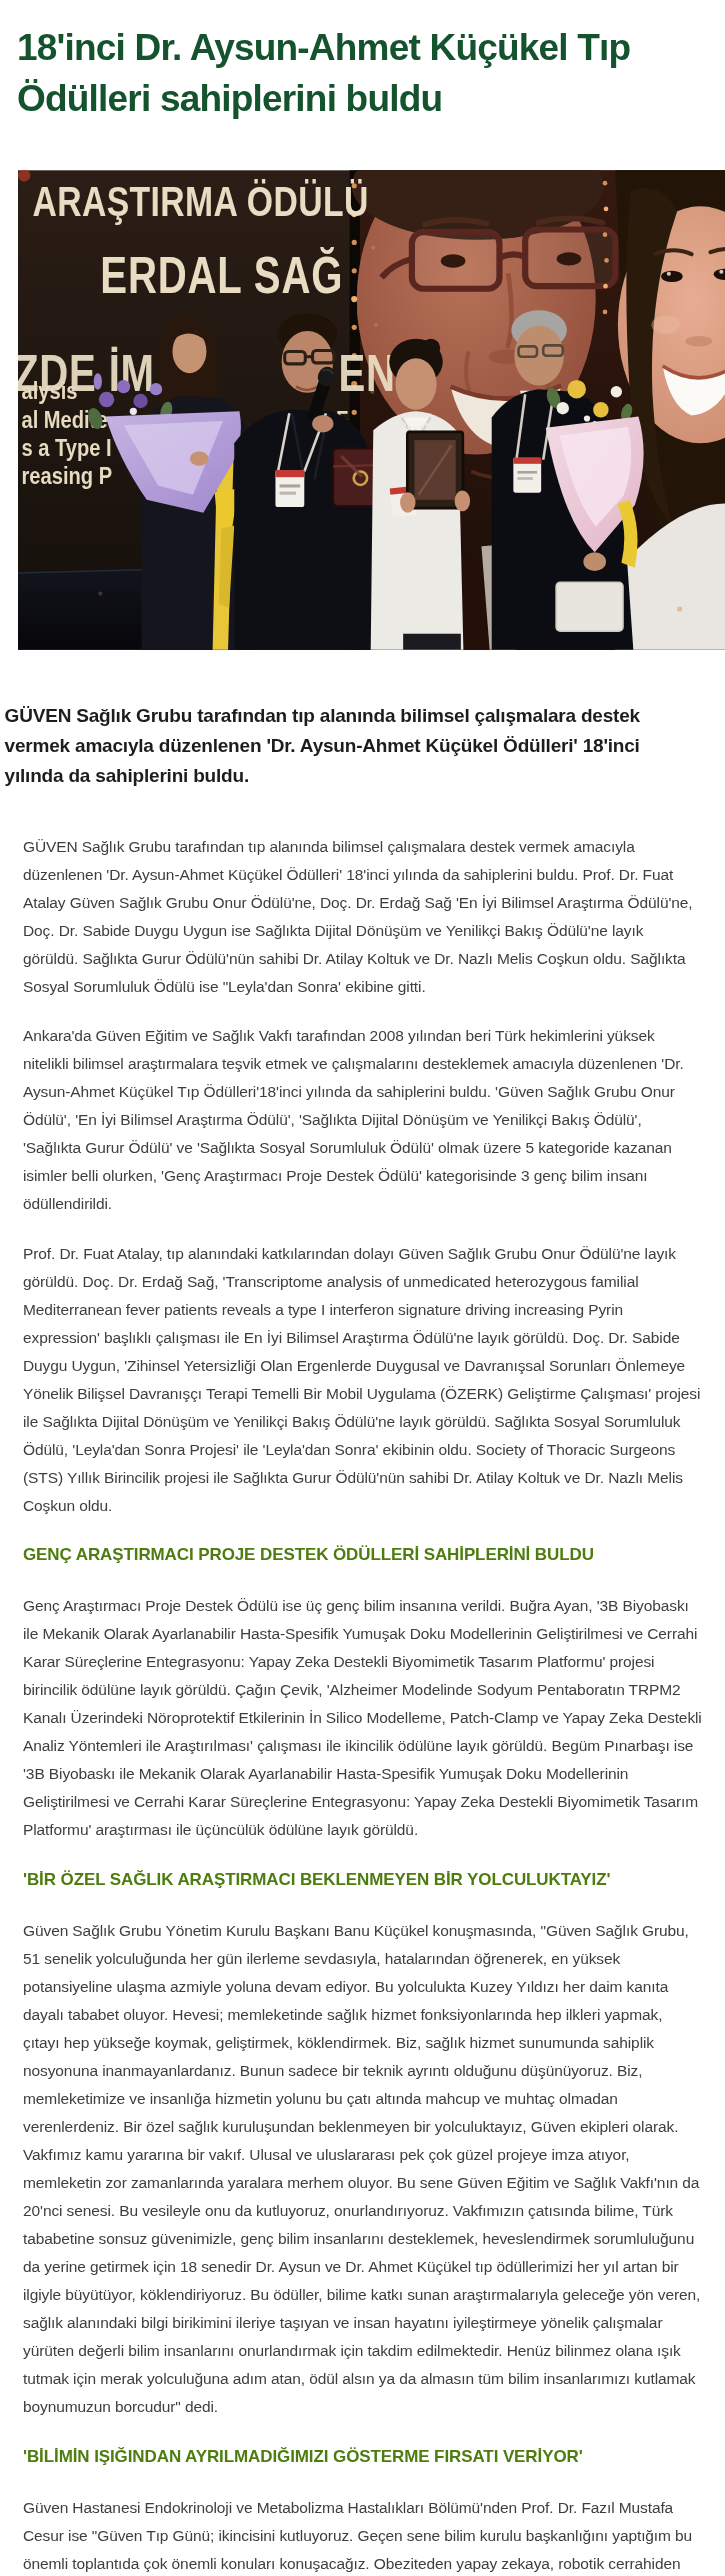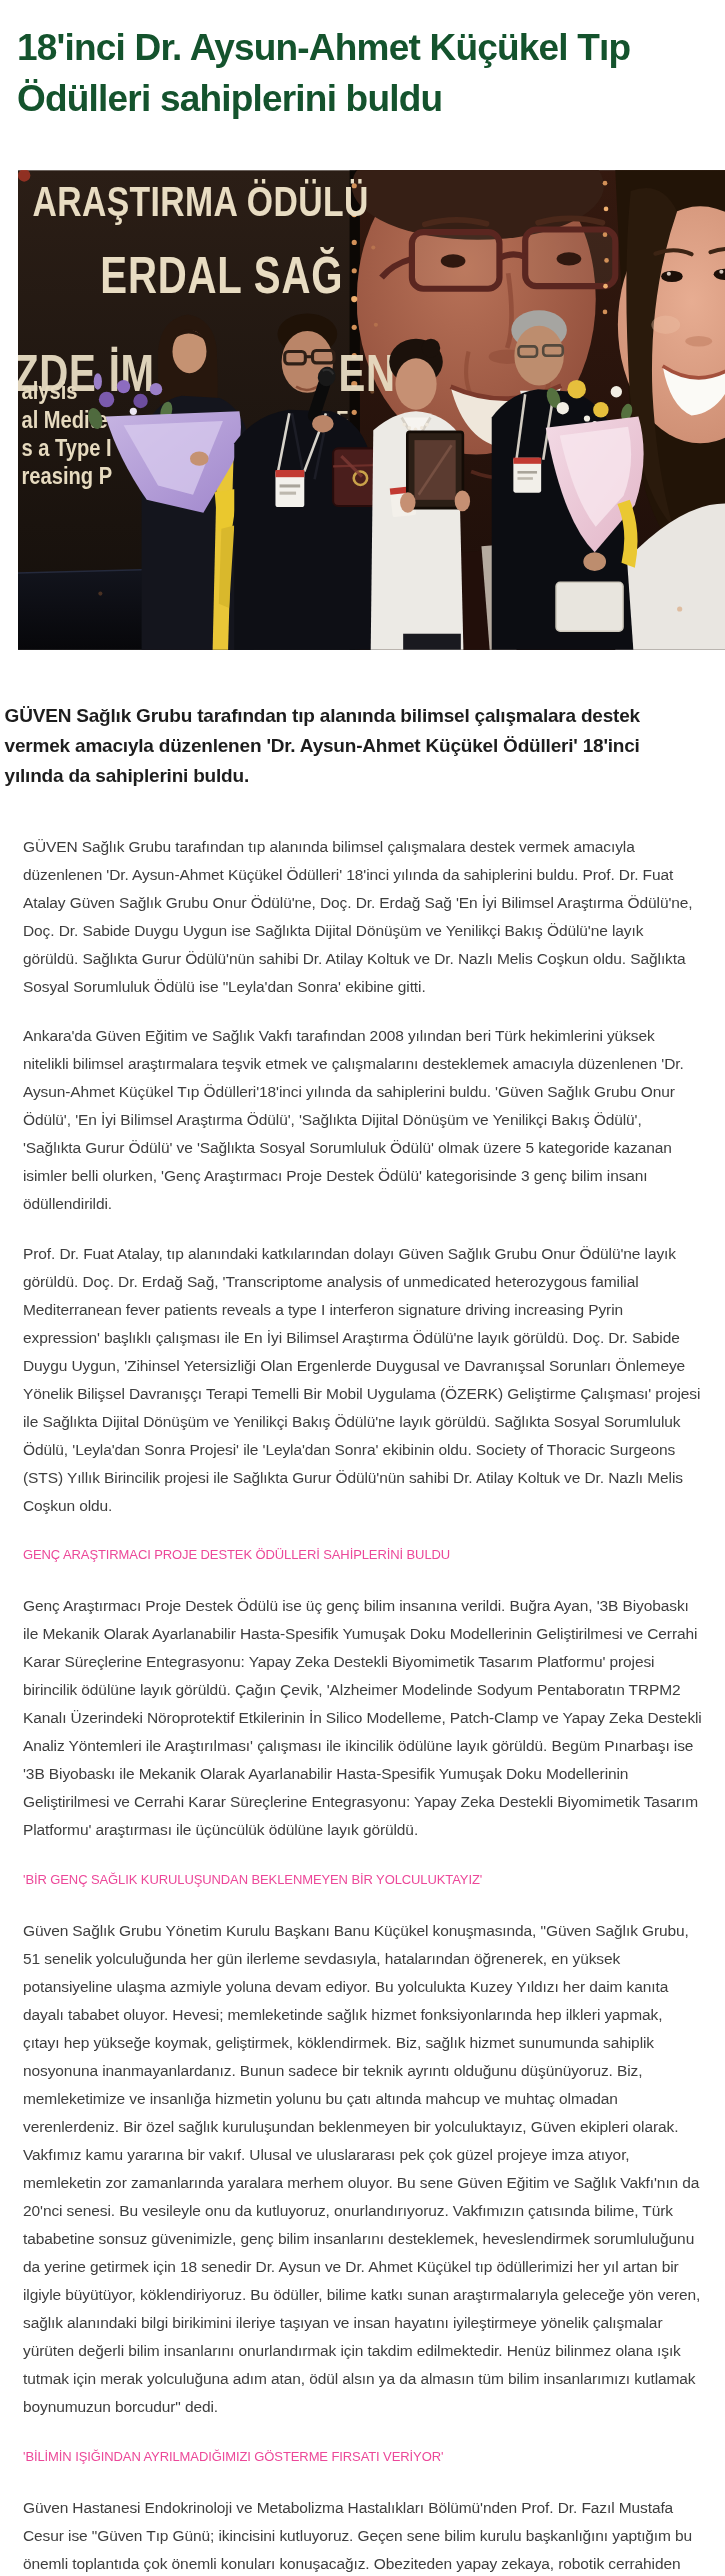--- a/index.html
+++ b/index.html
@@ -16,21 +16,21 @@
     margin:33px 62px 0 4.6px;
     font-size:19px;line-height:30px;font-weight:700;color:#1d1d1d;
     letter-spacing:-0.2px;
   }
   .article-body{margin:42px 23px 0 23px;}
   .para{
     font-size:15.5px;line-height:28px;font-weight:400;color:#3e3e3e;
     margin:0 0 21.6px 0;letter-spacing:-0.1px;
   }
   .subhead{
-    font-size:13px;line-height:28px;font-weight:400;color:#ec4899;
+    font-size:17px;line-height:28px;font-weight:700;color:#4d7c0f;
     margin:7.2px 0 23px 0;letter-spacing:-0.1px;
   }
   .banner-big{font-family:"Liberation Sans",sans-serif;font-weight:700;fill:#e8dcc2;}
   .banner-small{font-family:"Liberation Sans",sans-serif;font-weight:600;fill:#e6dabf;}
 </style>
 </head>
 <body>
 
 <div class="page">
 
@@ -275,20 +275,20 @@
   </figure>
 
   <p class="lede">GÜVEN Sağlık Grubu tarafından tıp alanında bilimsel çalışmalara destek vermek amacıyla düzenlenen 'Dr. Aysun-Ahmet Küçükel Ödülleri' 18'inci yılında da sahiplerini buldu.</p>
 
   <section class="article-body" id="article-body">
       <p class="para">GÜVEN Sağlık Grubu tarafından tıp alanında bilimsel çalışmalara destek vermek amacıyla düzenlenen 'Dr. Aysun-Ahmet Küçükel Ödülleri' 18'inci yılında da sahiplerini buldu. Prof. Dr. Fuat Atalay Güven Sağlık Grubu Onur Ödülü'ne, Doç. Dr. Erdağ Sağ 'En İyi Bilimsel Araştırma Ödülü'ne, Doç. Dr. Sabide Duygu Uygun ise Sağlıkta Dijital Dönüşüm ve Yenilikçi Bakış Ödülü'ne layık görüldü. Sağlıkta Gurur Ödülü'nün sahibi Dr. Atilay Koltuk ve Dr. Nazlı Melis Coşkun oldu. Sağlıkta Sosyal Sorumluluk Ödülü ise "Leyla'dan Sonra' ekibine gitti.</p>
       <p class="para">Ankara'da Güven Eğitim ve Sağlık Vakfı tarafından 2008 yılından beri Türk hekimlerini yüksek nitelikli bilimsel araştırmalara teşvik etmek ve çalışmalarını desteklemek amacıyla düzenlenen 'Dr. Aysun-Ahmet Küçükel Tıp Ödülleri'18'inci yılında da sahiplerini buldu. 'Güven Sağlık Grubu Onur Ödülü', 'En İyi Bilimsel Araştırma Ödülü', 'Sağlıkta Dijital Dönüşüm ve Yenilikçi Bakış Ödülü', 'Sağlıkta Gurur Ödülü' ve 'Sağlıkta Sosyal Sorumluluk Ödülü' olmak üzere 5 kategoride kazanan isimler belli olurken, 'Genç Araştırmacı Proje Destek Ödülü' kategorisinde 3 genç bilim insanı ödüllendirildi.</p>
       <p class="para">Prof. Dr. Fuat Atalay, tıp alanındaki katkılarından dolayı Güven Sağlık Grubu Onur Ödülü'ne layık görüldü. Doç. Dr. Erdağ Sağ, 'Transcriptome analysis of unmedicated heterozygous familial Mediterranean fever patients reveals a type I interferon signature driving increasing Pyrin expression' başlıklı çalışması ile En İyi Bilimsel Araştırma Ödülü'ne layık görüldü. Doç. Dr. Sabide Duygu Uygun, 'Zihinsel Yetersizliği Olan Ergenlerde Duygusal ve Davranışsal Sorunları Önlemeye Yönelik Bilişsel Davranışçı Terapi Temelli Bir Mobil Uygulama (ÖZERK) Geliştirme Çalışması' projesi ile Sağlıkta Dijital Dönüşüm ve Yenilikçi Bakış Ödülü'ne layık görüldü. Sağlıkta Sosyal Sorumluluk Ödülü, 'Leyla'dan Sonra Projesi' ile 'Leyla'dan Sonra' ekibinin oldu. Society of Thoracic Surgeons (STS) Yıllık Birincilik projesi ile Sağlıkta Gurur Ödülü'nün sahibi Dr. Atilay Koltuk ve Dr. Nazlı Melis Coşkun oldu.</p>
       <h2 class="subhead">GENÇ ARAŞTIRMACI PROJE DESTEK ÖDÜLLERİ SAHİPLERİNİ BULDU</h2>
       <p class="para">Genç Araştırmacı Proje Destek Ödülü ise üç genç bilim insanına verildi. Buğra Ayan, '3B Biyobaskı ile Mekanik Olarak Ayarlanabilir Hasta-Spesifik Yumuşak Doku Modellerinin Geliştirilmesi ve Cerrahi Karar Süreçlerine Entegrasyonu: Yapay Zeka Destekli Biyomimetik Tasarım Platformu' projesi birincilik ödülüne layık görüldü. Çağın Çevik, 'Alzheimer Modelinde Sodyum Pentaboratın TRPM2 Kanalı Üzerindeki Nöroprotektif Etkilerinin İn Silico Modelleme, Patch-Clamp ve Yapay Zeka Destekli Analiz Yöntemleri ile Araştırılması' çalışması ile ikincilik ödülüne layık görüldü. Begüm Pınarbaşı ise '3B Biyobaskı ile Mekanik Olarak Ayarlanabilir Hasta-Spesifik Yumuşak Doku Modellerinin Geliştirilmesi ve Cerrahi Karar Süreçlerine Entegrasyonu: Yapay Zeka Destekli Biyomimetik Tasarım Platformu' araştırması ile üçüncülük ödülüne layık görüldü.</p>
-      <h2 class="subhead">'BİR GENÇ SAĞLIK KURULUŞUNDAN BEKLENMEYEN BİR YOLCULUKTAYIZ'</h2>
+      <h2 class="subhead">'BİR ÖZEL SAĞLIK ARAŞTIRMACI BEKLENMEYEN BİR YOLCULUKTAYIZ'</h2>
       <p class="para">Güven Sağlık Grubu Yönetim Kurulu Başkanı Banu Küçükel konuşmasında, "Güven Sağlık Grubu, 51 senelik yolculuğunda her gün ilerleme sevdasıyla, hatalarından öğrenerek, en yüksek potansiyeline ulaşma azmiyle yoluna devam ediyor. Bu yolculukta Kuzey Yıldızı her daim kanıta dayalı tababet oluyor. Hevesi; memleketinde sağlık hizmet fonksiyonlarında hep ilkleri yapmak, çıtayı hep yükseğe koymak, geliştirmek, köklendirmek. Biz, sağlık hizmet sunumunda sahiplik nosyonuna inanmayanlardanız. Bunun sadece bir teknik ayrıntı olduğunu düşünüyoruz. Biz, memleketimize ve insanlığa hizmetin yolunu bu çatı altında mahcup ve muhtaç olmadan verenlerdeniz. Bir özel sağlık kuruluşundan beklenmeyen bir yolculuktayız, Güven ekipleri olarak. Vakfımız kamu yararına bir vakıf. Ulusal ve uluslararası pek çok güzel projeye imza atıyor, memleketin zor zamanlarında yaralara merhem oluyor. Bu sene Güven Eğitim ve Sağlık Vakfı'nın da 20'nci senesi. Bu vesileyle onu da kutluyoruz, onurlandırıyoruz. Vakfımızın çatısında bilime, Türk tababetine sonsuz güvenimizle, genç bilim insanlarını desteklemek, heveslendirmek sorumluluğunu da yerine getirmek için 18 senedir Dr. Aysun ve Dr. Ahmet Küçükel tıp ödüllerimizi her yıl artan bir ilgiyle büyütüyor, köklendiriyoruz. Bu ödüller, bilime katkı sunan araştırmalarıyla geleceğe yön veren, sağlık alanındaki bilgi birikimini ileriye taşıyan ve insan hayatını iyileştirmeye yönelik çalışmalar yürüten değerli bilim insanlarını onurlandırmak için takdim edilmektedir. Henüz bilinmez olana ışık tutmak için merak yolculuğuna adım atan, ödül alsın ya da almasın tüm bilim insanlarımızı kutlamak boynumuzun borcudur" dedi.</p>
       <h2 class="subhead">'BİLİMİN IŞIĞINDAN AYRILMADIĞIMIZI GÖSTERME FIRSATI VERİYOR'</h2>
       <p class="para">Güven Hastanesi Endokrinoloji ve Metabolizma Hastalıkları Bölümü'nden Prof. Dr. Fazıl Mustafa Cesur ise "Güven Tıp Günü; ikincisini kutluyoruz. Geçen sene bilim kurulu başkanlığını yaptığım bu önemli toplantıda çok önemli konuları konuşacağız. Obeziteden yapay zekaya, robotik cerrahiden hemşirelikteki gelişmelere, sağlıkta Sıfır Atık Projesi'nden sağlık yönetimine kadar çok önemli konular kongremizde yer alacak. Bunlar bize onur ve gurur veriyor. Bilimin ışığından ayrılmadığımızı da gösterme fırsatı veriyor. Herkese, katılımcılara ve düzenleyicilere çok teşekkür ediyorum" diye konuştu.</p>
     </section>
 
 </div>
 
 
 </body></html>

